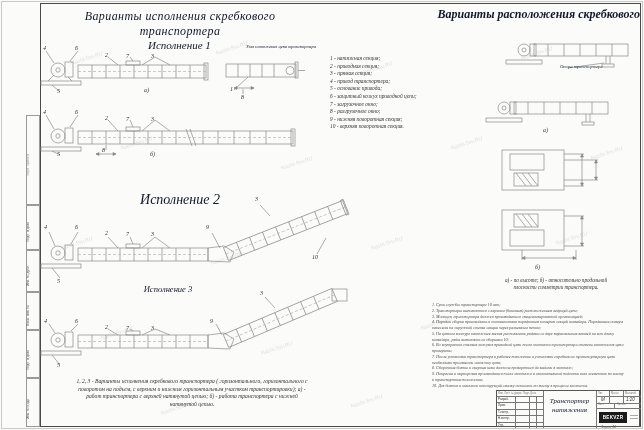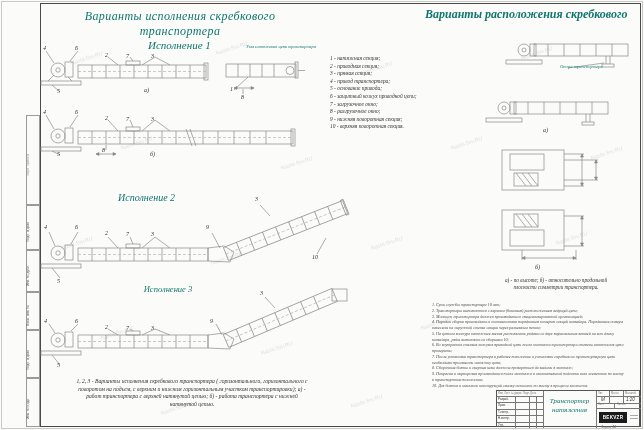--- a/index.html
+++ b/index.html
@@ -1,20 +1,20 @@
 <!DOCTYPE html>
 <html><head>
 <meta charset="utf-8">
 <style>
   *{box-sizing:border-box;margin:0;padding:0}
   html,body{background:#e9e9e7}
   .sheet{position:relative;width:644px;height:430px;background:#fbfbf9;overflow:hidden;
          font-family:"Liberation Serif",serif}
   .abs{position:absolute}
-  .it{font-style:italic;color:#0f766e}
+  .it{font-style:italic;color:#0f172a}
   .num{font-size:6px;font-style:italic;color:#333}
   .wm{position:absolute;font-size:5.5px;color:rgba(110,110,120,0.20);transform:rotate(-18deg);
       white-space:nowrap;font-family:"Liberation Sans",sans-serif}
   .legend-line{font-size:5.4px;line-height:7.6px;white-space:nowrap;font-style:italic;color:#333}
   .cap-line{font-size:5.6px;line-height:7.5px;font-style:italic;color:#333;text-align:center}
   .note-line{font-size:4.1px;line-height:5.75px;font-style:italic;color:#4c4c4c;white-space:nowrap}
   .vt{position:absolute;font-size:3.4px;color:#666;white-space:nowrap;
       transform:rotate(-90deg);transform-origin:0 100%;font-family:"Liberation Sans",sans-serif}
   .vcell{position:absolute;left:26px;width:14px;border:1px solid #9a9a9a;background:transparent}
   .hl{position:absolute;background:#777}
@@ -54,21 +54,21 @@
   <div class="vcell" style="top:250px;height:42px"></div>
   <span class="vt" style="left:30px;top:282px">Инв. № дубл.</span>
   <div class="vcell" style="top:292px;height:38px"></div>
   <span class="vt" style="left:30px;top:322px">Взам. инв. №</span>
   <div class="vcell" style="top:330px;height:48px"></div>
   <span class="vt" style="left:30px;top:366px">Подп. и дата</span>
   <div class="vcell" style="top:378px;height:49px"></div>
   <span class="vt" style="left:30px;top:415px">Инв. № подл.</span>
 
   <div class="abs it" style="left:55px;top:9px;width:250px;text-align:center;font-size:12px;letter-spacing:0.4px">Варианты исполнения скребкового транспортера</div>
-  <div class="abs it" style="left:425px;top:6px;width:215px;text-align:left;font-size:12px;font-weight:600;line-height:16px">
+  <div class="abs it" style="left:425px;top:6px;width:215px;text-align:right;font-size:12px;font-weight:600;line-height:16px">
     <div>Варианты расположения скребкового</div>
   </div>
 
   <div class="abs it" style="left:148px;top:39px;width:110px;font-size:11px">Исполнение   1</div>
   <div class="abs it" style="left:246px;top:44px;font-size:4.4px;white-space:nowrap">Узел натяжения цепи транспортера</div>
 
   <svg style="left:38px;top:44px" width="270" height="60" viewBox="0 0 270 60" stroke="#8a8a8a" stroke-width="0.7" fill="none">
     <circle cx="20" cy="26" r="7"></circle>
       <circle cx="20" cy="26" r="2.2"></circle>
     <rect x="27" y="18" width="8" height="15"></rect>
@@ -155,21 +155,21 @@
   </svg>
   <span class="num abs" style="left:43px;top:109px">4</span>
   <span class="num abs" style="left:75px;top:109px">6</span>
   <span class="num abs" style="left:105px;top:115px">2</span>
   <span class="num abs" style="left:126px;top:116px">7</span>
   <span class="num abs" style="left:151px;top:116px">3</span>
   <span class="num abs" style="left:57px;top:151px">5</span>
   <span class="num abs" style="left:102px;top:147px">8</span>
   <span class="num abs" style="left:150px;top:151px">б)</span>
 
-  <div class="abs it" style="left:118px;top:192px;width:100px;text-align:left;font-size:10px">Исполнение   2</div>
+  <div class="abs it" style="left:130px;top:192px;width:100px;text-align:center;font-size:14px">Исполнение   2</div>
   <svg style="left:38px;top:196px" width="310" height="92" viewBox="0 0 310 92" stroke="#8a8a8a" stroke-width="0.7" fill="none">
     <circle cx="20" cy="57" r="7"></circle>
       <circle cx="20" cy="57" r="2.2"></circle>
     <rect x="27" y="49" width="8" height="15"></rect>
     <rect x="3" y="68" width="40" height="4"></rect>
     <rect x="40" y="52" width="130" height="13"></rect>
     <line x1="54" y1="52" x2="54" y2="65"></line>
       <line x1="68" y1="52" x2="68" y2="65"></line>
     <line x1="82" y1="52" x2="82" y2="65"></line>
       <line x1="96" y1="52" x2="96" y2="65"></line>

